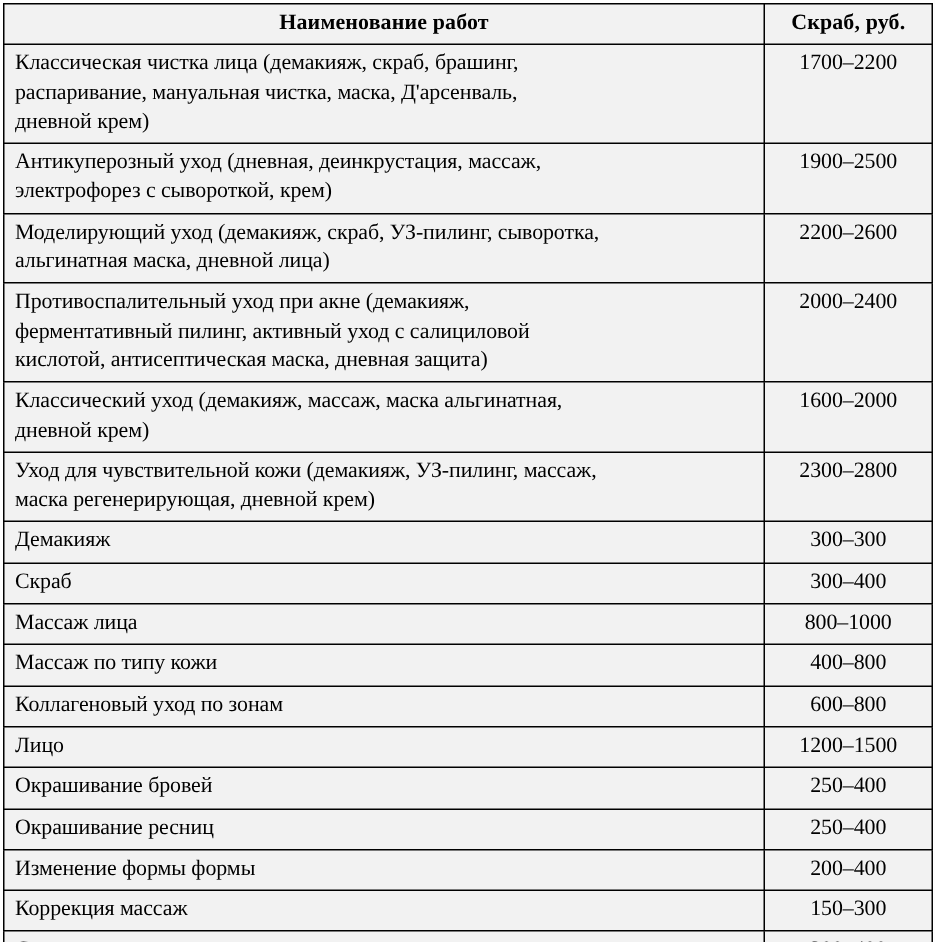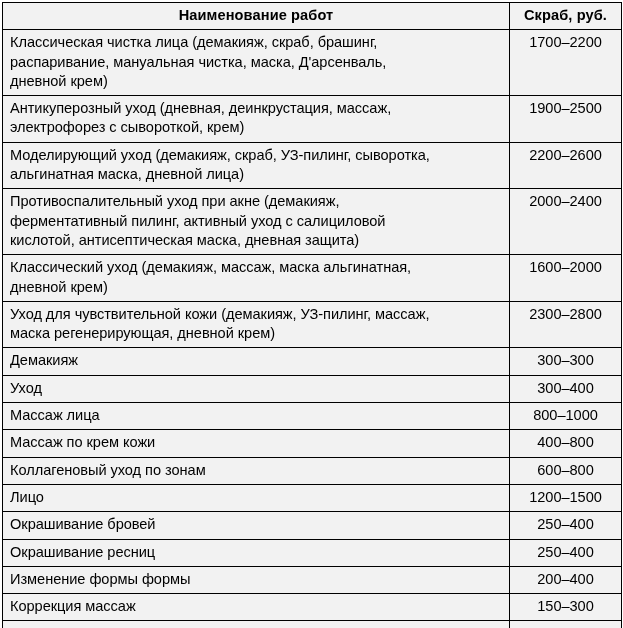--- a/index.html
+++ b/index.html
@@ -30,20 +30,21 @@
 
   table.price-table th,
   table.price-table td {
     border: 1.6px solid #000000;
     background: #f2f2f2;
     vertical-align: top;
     padding: 3px 7px 4px 7px;
     font-size: 14.6px;
     line-height: 19.3px;
     letter-spacing: -0.05px;
+    font-family: Liberation Serif, serif;
   }
   table.price-table thead th {
     text-align: center;
     font-weight: bold;
     padding-top: 3px;
     padding-bottom: 4px;
     letter-spacing: 0.1px;
   }
   td.cell-name {
     text-align: left;
@@ -102,29 +103,29 @@
         <tr>
           <td class="cell-name">Уход для чувствительной кожи (демакияж, УЗ-пилинг, массаж,
 маска регенерирующая, дневной крем)</td>
           <td class="cell-price">2300–2800</td>
         </tr>
         <tr>
           <td class="cell-name">Демакияж</td>
           <td class="cell-price">300–300</td>
         </tr>
         <tr>
-          <td class="cell-name">Уход</td>
+          <td class="cell-name">Скраб</td>
           <td class="cell-price">300–400</td>
         </tr>
         <tr>
           <td class="cell-name">Массаж лица</td>
           <td class="cell-price">800–1000</td>
         </tr>
         <tr>
-          <td class="cell-name">Массаж по крем кожи</td>
+          <td class="cell-name">Массаж по типу кожи</td>
           <td class="cell-price">400–800</td>
         </tr>
         <tr>
           <td class="cell-name">Коллагеновый уход по зонам</td>
           <td class="cell-price">600–800</td>
         </tr>
         <tr>
           <td class="cell-name">Лицо</td>
           <td class="cell-price">1200–1500</td>
         </tr>

